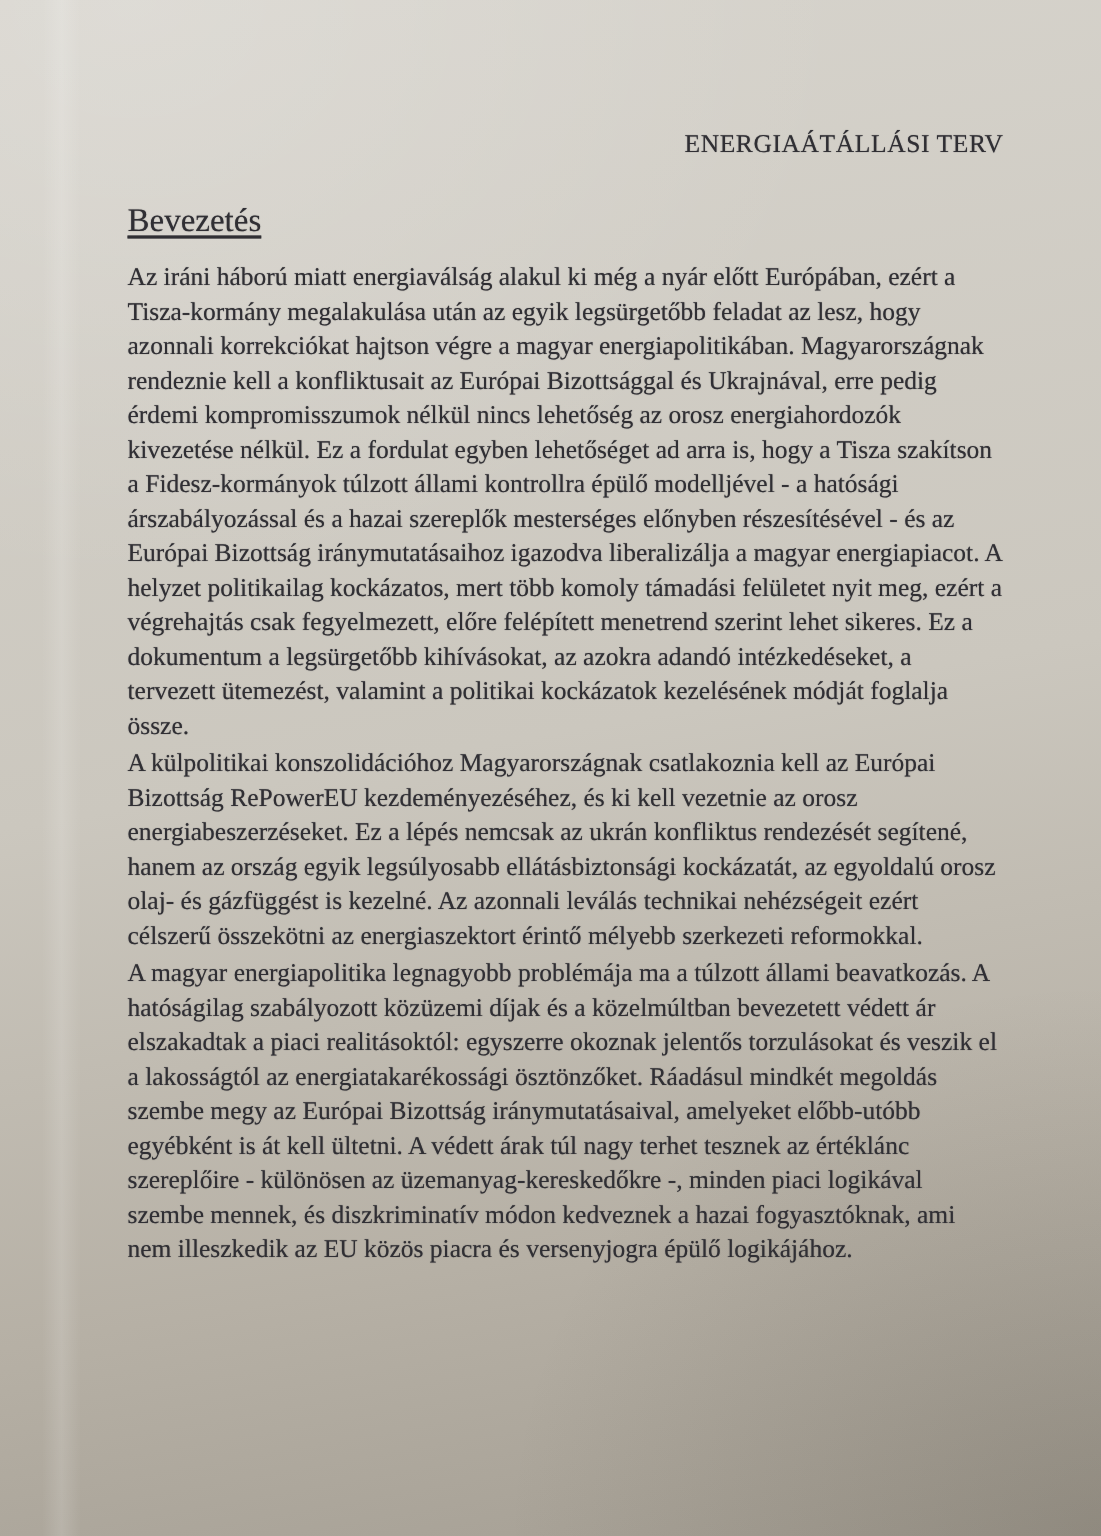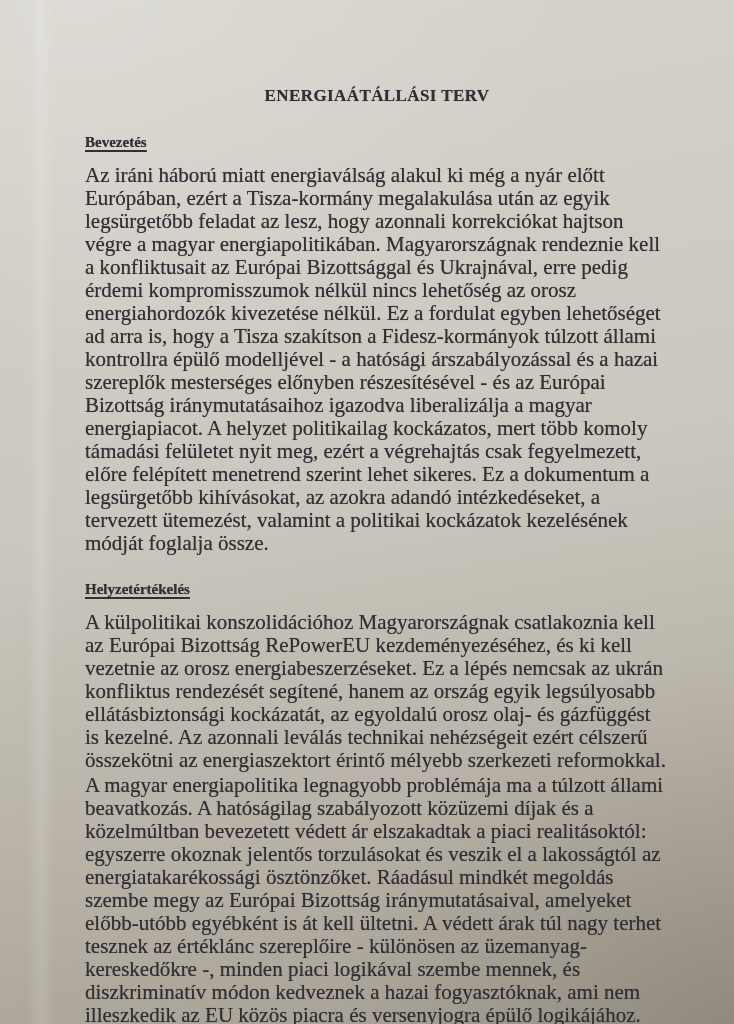--- a/index.html
+++ b/index.html
@@ -30,55 +30,54 @@
   }
   .content {
     position: absolute;
     left: 85px;
     top: 86px;
     width: 584px;
     text-shadow: 0 0 0.7px rgba(48,47,52,0.65);
   }
   .doc-title {
     margin: 0 0 28px 0;
-    text-align: center;
+    text-align: right;
     font-size: 17px;
-    font-weight: bold;
+    font-weight: normal;
     letter-spacing: 0.4px;
     white-space: nowrap;
   }
   .section-heading {
     margin: 24px 0 0 0;
-    font-size: 15px;
-    font-weight: bold;
+    font-size: 22px;
+    font-weight: normal;
     text-decoration: underline;
     text-underline-offset: 3px;
     text-decoration-thickness: 1.5px;
   }
   .para {
     margin: 13px 0 0 0;
-    font-size: 21px;
+    font-size: 17px;
     line-height: 23px;
     text-align: left;
   }
   .para + .para { margin-top: 2px; }
   .heading-gap { margin-top: 26px; }
 </style>
 </head>
 <body>
 
 <div class="photo">
   <div class="content">
 
     <h1 class="doc-title">ENERGIAÁTÁLLÁSI TERV</h1>
 
     <h2 class="section-heading">Bevezetés</h2>
 
     <p class="para">Az iráni háború miatt energiaválság alakul ki még a nyár előtt Európában, ezért a Tisza-kormány megalakulása után az egyik legsürgetőbb feladat az lesz, hogy azonnali korrekciókat hajtson végre a magyar energiapolitikában. Magyarországnak rendeznie kell a konfliktusait az Európai Bizottsággal és Ukrajnával, erre pedig érdemi kompromisszumok nélkül nincs lehetőség az orosz energiahordozók kivezetése nélkül. Ez a fordulat egyben lehetőséget ad arra is, hogy a Tisza szakítson a Fidesz-kormányok túlzott állami kontrollra épülő modelljével - a hatósági árszabályozással és a hazai szereplők mesterséges előnyben részesítésével - és az Európai Bizottság iránymutatásaihoz igazodva liberalizálja a magyar energiapiacot. A helyzet politikailag kockázatos, mert több komoly támadási felületet nyit meg, ezért a végrehajtás csak fegyelmezett, előre felépített menetrend szerint lehet sikeres. Ez a dokumentum a legsürgetőbb kihívásokat, az azokra adandó intézkedéseket, a tervezett ütemezést, valamint a politikai kockázatok kezelésének módját foglalja össze.</p>
 
-    <h2 class="section-heading heading-gap">Helyzetértékelés</h2>
 
     <p class="para">A külpolitikai konszolidációhoz Magyarországnak csatlakoznia kell az Európai Bizottság RePowerEU kezdeményezéséhez, és ki kell vezetnie az orosz energiabeszerzéseket. Ez a lépés nemcsak az ukrán konfliktus rendezését segítené, hanem az ország egyik legsúlyosabb ellátásbiztonsági kockázatát, az egyoldalú orosz olaj- és gázfüggést is kezelné. Az azonnali leválás technikai nehézségeit ezért célszerű összekötni az energiaszektort érintő mélyebb szerkezeti reformokkal.</p>
 
     <p class="para">A magyar energiapolitika legnagyobb problémája ma a túlzott állami beavatkozás. A hatóságilag szabályozott közüzemi díjak és a közelmúltban bevezetett védett ár elszakadtak a piaci realitásoktól: egyszerre okoznak jelentős torzulásokat és veszik el a lakosságtól az energiatakarékossági ösztönzőket. Ráadásul mindkét megoldás szembe megy az Európai Bizottság iránymutatásaival, amelyeket előbb-utóbb egyébként is át kell ültetni. A védett árak túl nagy terhet tesznek az értéklánc szereplőire - különösen az üzemanyag-kereskedőkre -, minden piaci logikával szembe mennek, és diszkriminatív módon kedveznek a hazai fogyasztóknak, ami nem illeszkedik az EU közös piacra és versenyjogra épülő logikájához.</p>
 
   </div>
 </div>
 
 </body></html>

